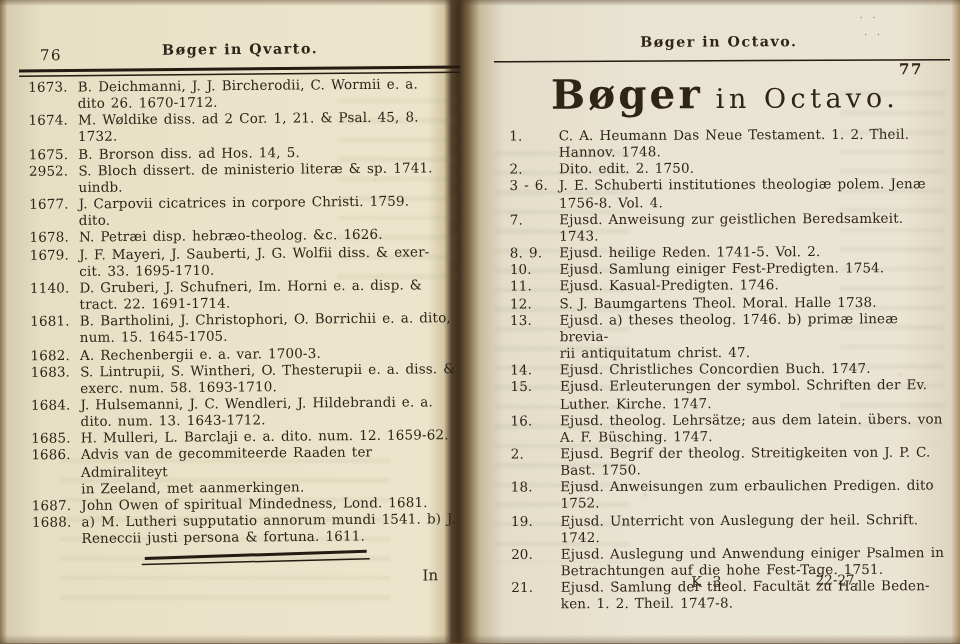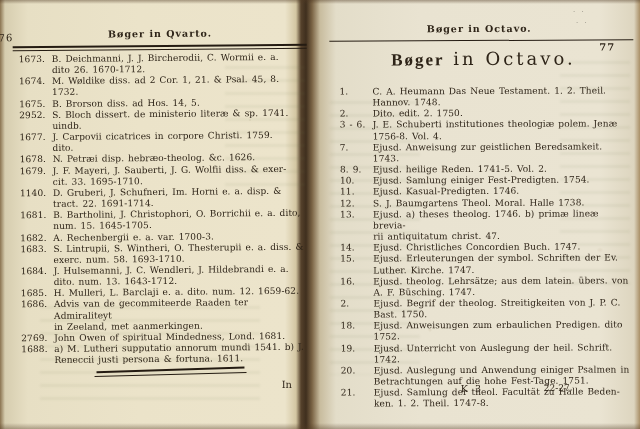--- a/index.html
+++ b/index.html
@@ -38,21 +38,21 @@
     letter-spacing:.1px;word-spacing:1px;}
   .entry{display:flex;align-items:flex-start;}
   .entry .num{flex:0 0 33px;}
   .entry .txt{flex:1;white-space:pre-line;}
 
   .left-block{transform:rotate(-0.5deg);transform-origin:160px 200px;}
   .right-block{transform:rotate(-0.25deg);transform-origin:480px 200px;}
 
   
   .octavo-title{position:absolute;left:338px;top:48px;width:292px;text-align:center;}
-  .title-frak{font-size:17px;font-weight:bold;letter-spacing:2px;font-family:Liberation Serif, serif;}
+  .title-frak{font-size:27px;font-weight:bold;letter-spacing:2px;}
   .title-roman{font-size:18px;letter-spacing:3px;}
 
   .catchword{position:absolute;font-size:10px;}
   .sig{position:absolute;font-size:9.5px;letter-spacing:2px;}
   .endrule{position:absolute;background:#241b12;height:1.6px;}
 </style>
 </head>
 <body>
 
 <div class="scene">
@@ -60,21 +60,21 @@
   <div class="showthrough" style="left:225px;top:60px;width:80px;height:130px;"></div>
   <div class="showthrough" style="left:40px;top:300px;width:220px;height:110px;"></div>
   <div class="showthrough" style="left:330px;top:95px;width:90px;height:280px;"></div>
   <div class="showthrough" style="left:560px;top:55px;width:70px;height:240px;"></div>
   <div class="grain"></div>
   <div class="pencil" style="left:573px;top:6px;">. .</div>
   <div class="pencil" style="left:576px;top:17px;">. .</div>
 
   <div class="left-block">
 
-    <div class="pageno" style="left:0;top:31px;">76</div>
+    <div class="pageno" style="left:28px;top:31px;">76</div>
 
     <div class="hdr-row" style="left:14px;top:28px;width:295px;text-align:center;">Bøger in Qvarto.</div>
 
     <div class="rule" style="left:14px;top:45px;width:294px;height:1.7px;"></div>
     <div class="rule" style="left:14px;top:48.6px;width:294px;height:0.9px;"></div>
 
     <div class="entries" style="left:20px;top:53px;width:288px;">
         <div class="entry">
           <span class="num">1673.</span>
           <span class="txt">B. Deichmanni, J. J. Bircherodii, C. Wormii e. a.
@@ -135,21 +135,21 @@
         <div class="entry">
           <span class="num">1685.</span>
           <span class="txt">H. Mulleri, L. Barclaji e. a. dito. num. 12. 1659-62.</span>
         </div>
         <div class="entry">
           <span class="num">1686.</span>
           <span class="txt">Advis van de gecommiteerde Raaden ter Admiraliteyt
 in Zeeland, met aanmerkingen.</span>
         </div>
         <div class="entry">
-          <span class="num">2769.</span>
+          <span class="num">1687.</span>
           <span class="txt">John Owen of spiritual Mindedness, Lond. 1681.</span>
         </div>
         <div class="entry">
           <span class="num">1688.</span>
           <span class="txt">a) M. Lutheri supputatio annorum mundi 1541. b) J.
 Reneccii justi persona &amp; fortuna. 1611.</span>
         </div>
       </div>
 
     <div class="endrule" style="left:95px;top:369px;width:148px;transform:rotate(-1.4deg);"></div>

